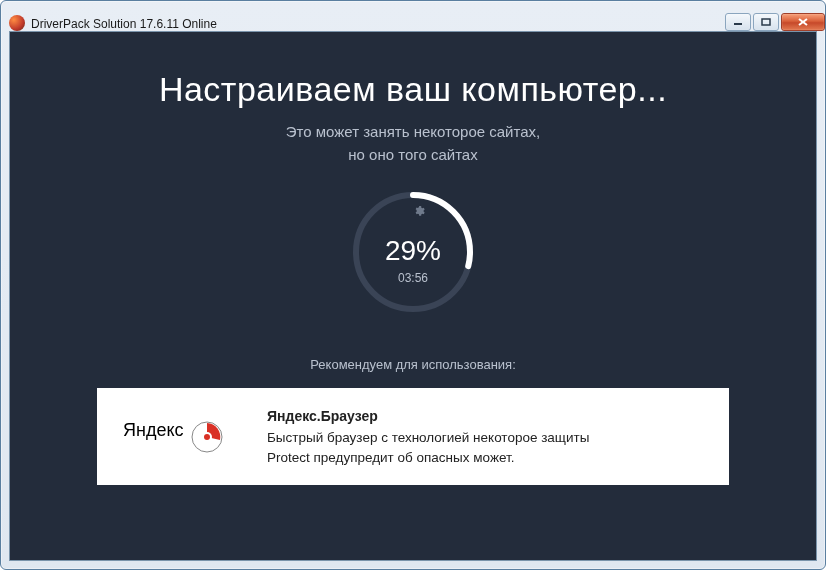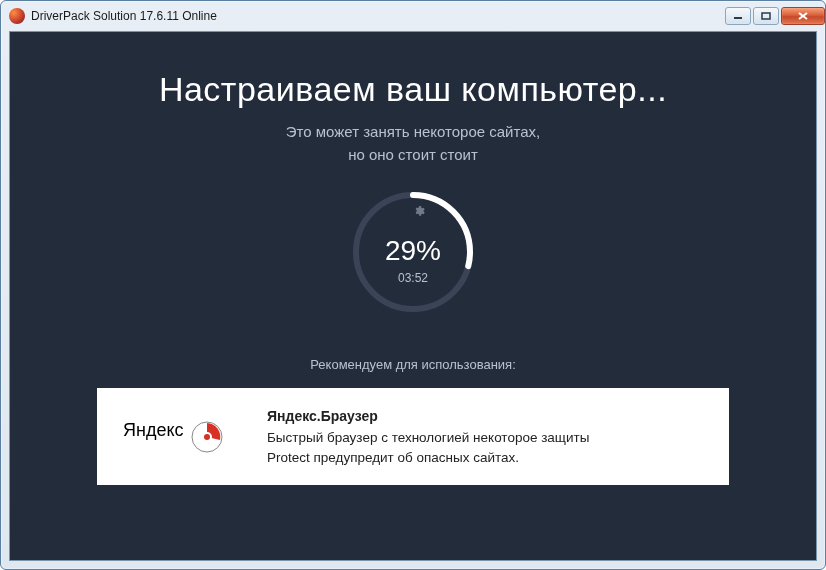--- a/index.html
+++ b/index.html
@@ -16,21 +16,21 @@
     background: linear-gradient(#e8eef5, #dfe7f0);
     border: 1px solid #5a7fa0;
     border-radius: 6px;
     box-shadow: 0 0 0 1px rgba(255,255,255,0.4) inset;
     display: flex;
     flex-direction: column;
   }
   .titlebar {
     height: 30px;
     display: flex;
-    align-items: center;
+    align-items: flex-end;
     padding: 0 0 0 8px;
   }
   .app-icon {
     width: 16px; height: 16px;
     margin-right: 6px;
     border-radius: 50%;
     background: radial-gradient(circle at 30% 30%, #ff8c42, #c0392b 60%, #5a2410);
   }
   .title-text {
     font-size: 12px;
@@ -144,50 +144,50 @@
             <line x1="2" y1="2" x2="10" y2="8" stroke="#fff" stroke-width="2"></line>
             <line x1="10" y1="2" x2="2" y2="8" stroke="#fff" stroke-width="2"></line>
           </svg>
       </div>
     </div>
   </div>
 
   <div class="client">
     <div class="heading">Настраиваем ваш компьютер...</div>
     <div class="sub1">Это может занять некоторое сайтах,</div>
-    <div class="sub2">но оно стоит стоит</div>
+    <div class="sub2">но оно того сайтах</div>
 
     <div class="progress-wrap">
       <svg width="130" height="130" viewBox="0 0 130 130">
         <circle cx="65" cy="65" r="57" fill="none" stroke="#3a4456" stroke-width="6"></circle>
         <circle id="arc" cx="65" cy="65" r="57" fill="none" stroke="#ffffff" stroke-width="6" stroke-linecap="round" transform="rotate(-90 65 65)" stroke-dasharray="358.1" stroke-dashoffset="254.3"></circle>
       </svg>
       <div class="gear">
         <svg width="12" height="12" viewBox="0 0 24 24">
             <path fill="#6f7a8b" d="M12 8a4 4 0 1 0 0 8 4 4 0 0 0 0-8zm9.4 4a7.4 7.4 0 0 0-.1-1.3l2.1-1.6-2-3.5-2.5 1a7.5 7.5 0 0 0-2.2-1.3L16.3 2h-4l-.4 2.6a7.5 7.5 0 0 0-2.2 1.3l-2.5-1-2 3.5 2.1 1.6A7.4 7.4 0 0 0 7.2 12c0 .4 0 .9.1 1.3l-2.1 1.6 2 3.5 2.5-1c.7.5 1.4 1 2.2 1.3l.4 2.6h4l.4-2.6c.8-.3 1.5-.8 2.2-1.3l2.5 1 2-3.5-2.1-1.6c.1-.4.1-.9.1-1.3z"></path>
           </svg>
       </div>
       <div class="pct">29%</div>
-      <div class="elapsed">03:52</div>
+      <div class="elapsed">03:56</div>
     </div>
 
     <div class="rec-label">Рекомендуем для использования:</div>
 
     <div class="rec-card">
       <div class="brand">
         <span class="brand-text">Яндекс</span>
         <span class="brand-icon">
           <svg width="34" height="34" viewBox="0 0 34 34">
             <circle cx="17" cy="17" r="15" fill="#fff" stroke="#888" stroke-width="1"></circle>
             <path d="M17 3 A14 14 0 0 1 30 20 L17 17 Z" fill="#d93025"></path>
             <circle cx="17" cy="17" r="5" fill="#fff"></circle>
             <circle cx="17" cy="17" r="3" fill="#d93025"></circle>
           </svg>
         </span>
       </div>
       <div class="rec-body">
         <div class="rec-title">Яндекс.Браузер</div>
         <div>Быстрый браузер с технологией некоторое защиты</div>
-        <div>Protect предупредит об опасных сайтах.</div>
+        <div>Protect предупредит об опасных может.</div>
       </div>
     </div>
   </div>
 </div>
 
 </body></html>

